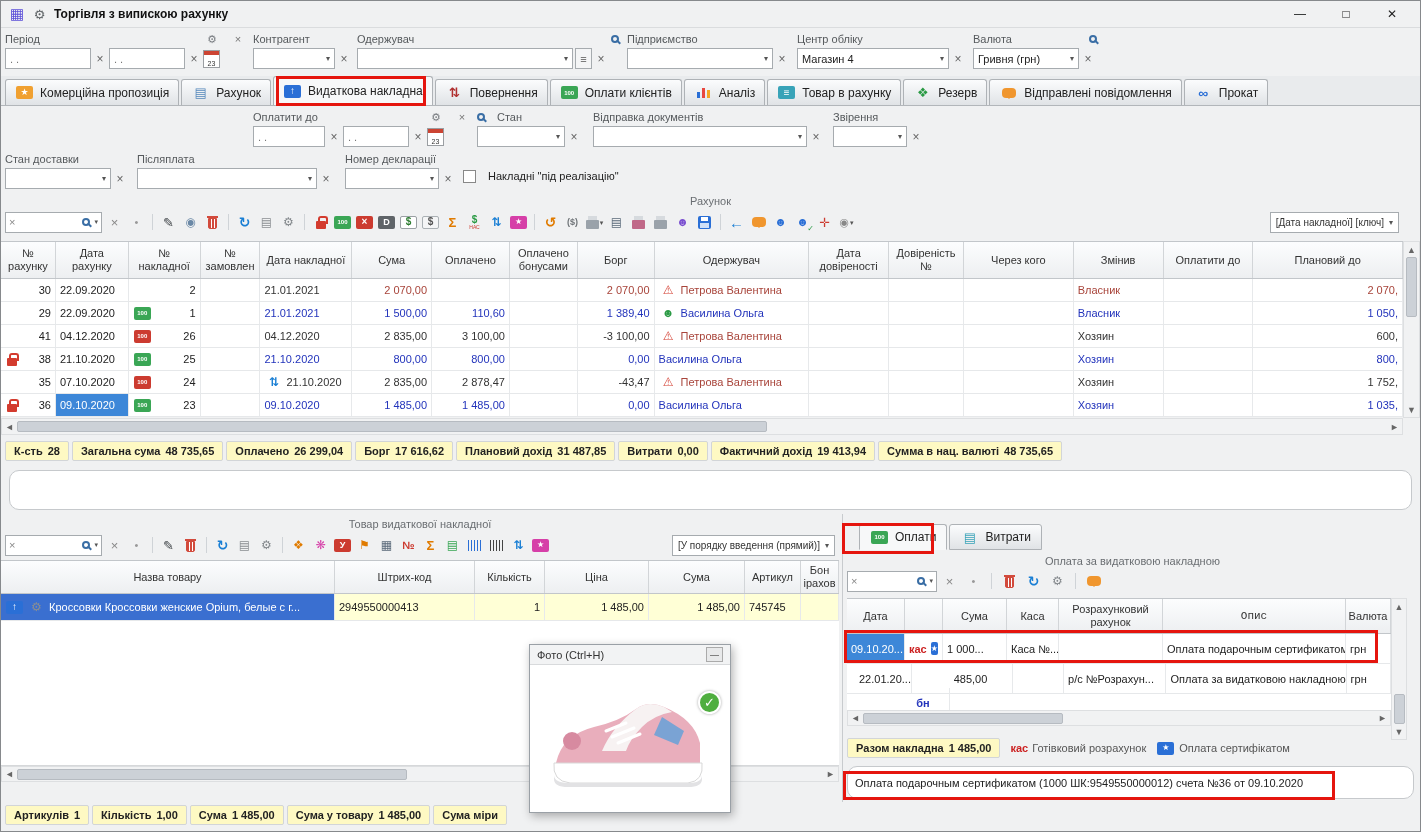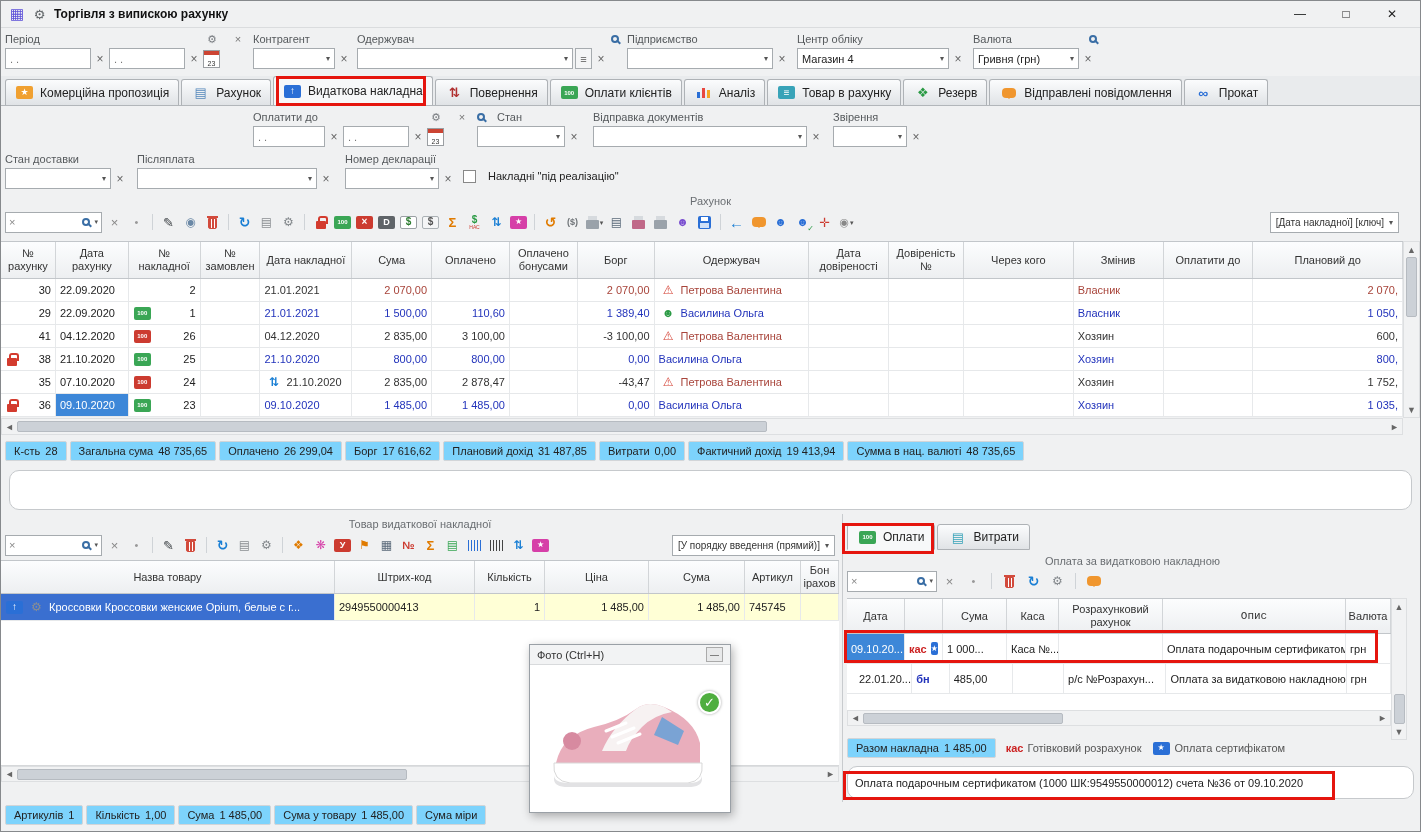--- a/index.html
+++ b/index.html
@@ -75,21 +75,21 @@
 .selcell{background:#3d87d8 !important;color:#fff !important}
 
 .sb{position:absolute;background:#f1f2f3;border:1px solid #dddfe1;display:flex;align-items:center}
 .sbthumb{background:#ccd1d7;border:1px solid #b6bbc1;border-radius:2px;height:11px}
 .sbarrow{width:15px;height:100%;display:flex;align-items:center;justify-content:center;color:#666;font-size:9px;flex:none}
 .sbv{flex-direction:column}
 .sbv .sbarrow{width:100%;height:15px}
 .sbv .sbthumb{width:11px;height:60px}
 
 .chipbar{position:absolute;display:flex;gap:3px;align-items:center}
-.chip{display:inline-flex;gap:5px;align-items:center;padding:3px 8px;background:#7dd3fc;border:1px solid #d2d5d8;border-radius:2px;font-weight:normal;font-size:11px;white-space:nowrap}
+.chip{display:inline-flex;gap:5px;align-items:center;padding:3px 8px;background:#fef9c3;border:1px solid #d2d5d8;border-radius:2px;font-weight:bold;font-size:11px;white-space:nowrap}
 .caption{text-align:center;color:#6a6e72;font-size:11px}
 .whitebox{position:absolute;background:#fff;border:1px solid #c6c9cc;border-radius:10px}
 
 #photo{position:absolute;left:528px;top:643px;width:202px;height:169px;background:#fff;border:1px solid #9aa0a6;box-shadow:2px 3px 9px rgba(0,0,0,.3);z-index:6}
 #photo .ph-title{height:20px;display:flex;align-items:center;padding:0 7px;background:#f2f3f4;border-bottom:1px solid #d8dadc;font-size:11px;color:#333}
 .minbtn{margin-left:auto;width:17px;height:15px;border:1px solid #aaa;background:#e8e9ea;display:flex;align-items:center;justify-content:center;font-size:9px;color:#444}
 .gcheck{position:absolute;right:9px;top:26px;width:23px;height:23px;border-radius:50%;background:#4fae3f;border:2px solid #fff;box-shadow:0 0 3px rgba(0,0,0,.35);color:#fff;display:flex;align-items:center;justify-content:center;font-size:13px;font-weight:bold}
 
 .ptab{display:flex;align-items:center;gap:6px;height:26px;padding:0 10px;border:1px solid #aeb2b6;border-radius:3px 3px 0 0;background:linear-gradient(#fbfcfd,#e0e3e6);font-size:12px}
 .ptab.active{background:#f7f8f9;border-bottom-color:#f7f8f9}
@@ -728,21 +728,21 @@
       <span class="chip">
         <span>Сума у товару</span>
         <span>1 485,00</span>
       </span>
       <span class="chip">
         <span>Сума міри</span>
       </span>
     </div>
 
   <div class="abs" style="left:841px;top:513px;width:580px;height:288px;border-left:1px solid #c8cbce">
-    <div style="display:flex;gap:2px;align-items:flex-end;position:absolute;left:4px;top:10px" id="payTabs">
+    <div style="display:flex;gap:2px;align-items:flex-end;position:absolute;left:16px;top:10px" id="payTabs">
         <div class="ptab active">
           <span class="ico badge" style="background: rgb(58, 166, 85); font-size: 6px;">100</span>
           <span>Оплати</span>
         </div>
         <div class="ptab">
           <span class="ico" style="color: rgb(56, 163, 184); font-size: 13px;">▤</span>
           <span>Витрати</span>
         </div>
       </div>
     <div class="caption abs" style="left:0;right:0;top:41px">Оплата за видатковою накладною</div>
@@ -786,21 +786,21 @@
               <span class="ico badge" style="background: rgb(42, 111, 214); font-size: 8px;">★</span>
             </div>
             <div class="tc" style="width: 64px; justify-content: flex-start;">1 000...</div>
             <div class="tc" style="width: 52px; justify-content: flex-start;">Каса №...</div>
             <div class="tc" style="width: 104px; justify-content: flex-start;"></div>
             <div class="tc" style="width: 183px; justify-content: flex-start;">Оплата подарочным сертификатом...</div>
             <div class="tc" style="width: 45px; justify-content: flex-start;">грн</div>
           </div>
           <div class="trow" style="height: 30px; padding-left: 8px;">
             <div class="tc" style="width: 58px; justify-content: flex-start;">22.01.20...</div>
-            <div class="tc" style="width: 38px; justify-content: flex-start;">
+            <div class="tc" style="width: 38px; justify-content: flex-start; margin-top: 24px;">
               <span style="font-weight: bold; color: rgb(34, 51, 187);">бн</span>
             </div>
             <div class="tc" style="width: 64px; justify-content: flex-start;">485,00</div>
             <div class="tc" style="width: 52px; justify-content: flex-start;"></div>
             <div class="tc" style="width: 104px; justify-content: flex-start;">р/с №Розрахун...</div>
             <div class="tc" style="width: 183px; justify-content: flex-start;">Оплата за видатковою накладною ...</div>
             <div class="tc" style="width: 45px; justify-content: flex-start;">грн</div>
           </div>
         </div>
     </div>

